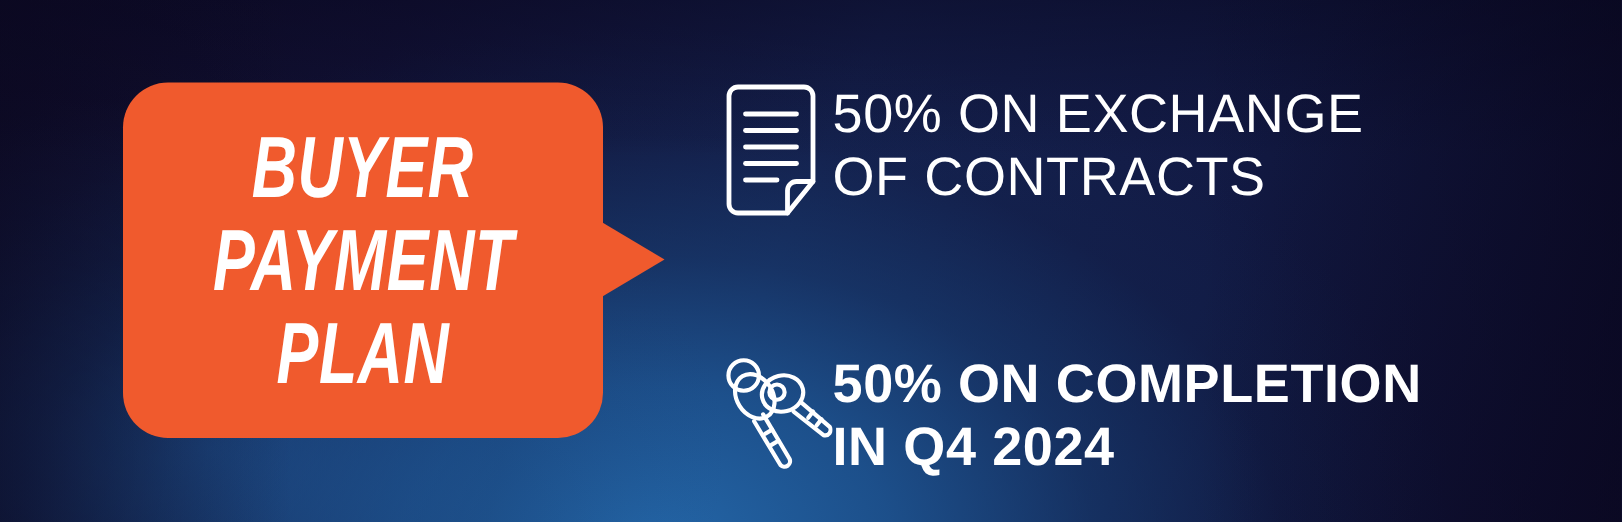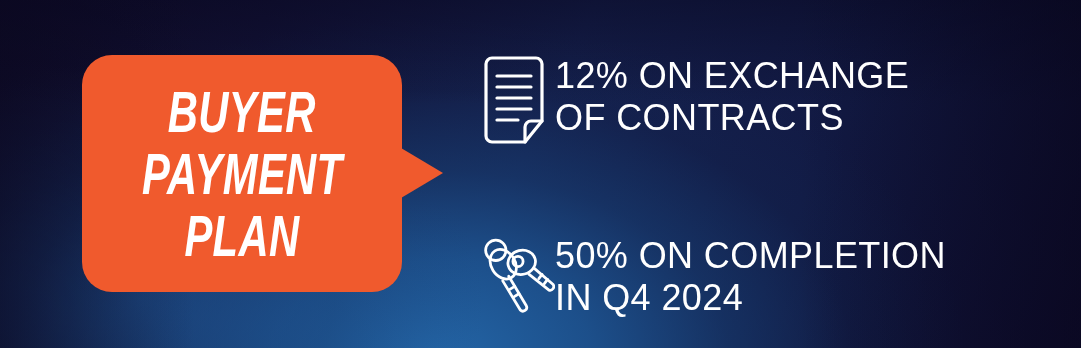--- a/index.html
+++ b/index.html
@@ -124,21 +124,21 @@
   .item-text {
     color: #ffffff;
     font-size: 36px;
     line-height: 42px;
     font-weight: 400;
     letter-spacing: 0.4px;
     padding-top: 0px;
     white-space: pre-line;
     font-family: "Liberation Sans", sans-serif;
   }
-  .item-2 .item-text { padding-top: 6px; }
+  .item-2 .item-text { padding-top: 6px; font-weight: bold; }
   .item-2 .item-icon { padding-top: 4px; }
 </style>
 </head>
 <body>
 
 <div id="banner">
 
   <div class="bg-base"></div>
   <div class="bg-glow"></div>
   <div class="bg-glow2"></div>
@@ -160,21 +160,21 @@
         <svg width="72" height="92" viewBox="0 0 72 92" fill="none" stroke="#ffffff" stroke-width="3.2" stroke-linecap="round" stroke-linejoin="round">
           <path d="M5 9 a6 6 0 0 1 6 -6 H55 a6 6 0 0 1 6 6 V66 L44 87 H11 a6 6 0 0 1 -6 -6 Z"></path>
           <path d="M61 66 H50 a6 6 0 0 0 -6 6 V87"></path>
           <line x1="16" y1="21" x2="50" y2="21"></line>
           <line x1="16" y1="32" x2="50" y2="32"></line>
           <line x1="16" y1="43" x2="50" y2="43"></line>
           <line x1="16" y1="54" x2="50" y2="54"></line>
           <line x1="16" y1="65" x2="37" y2="65"></line>
         </svg>
       </div>
-      <div class="item-text">12% ON EXCHANGE
+      <div class="item-text">50% ON EXCHANGE
 OF CONTRACTS</div>
     </div>
 
     <div class="item item-2">
       <div class="item-icon">
         <svg width="80" height="92" viewBox="0 0 80 92" fill="none" stroke="#ffffff" stroke-width="3" stroke-linecap="round" stroke-linejoin="round">
 
           <circle cx="16" cy="15" r="11"></circle>
 
           <ellipse cx="24" cy="30" rx="13" ry="17" transform="rotate(-32 24 30)"></ellipse>

